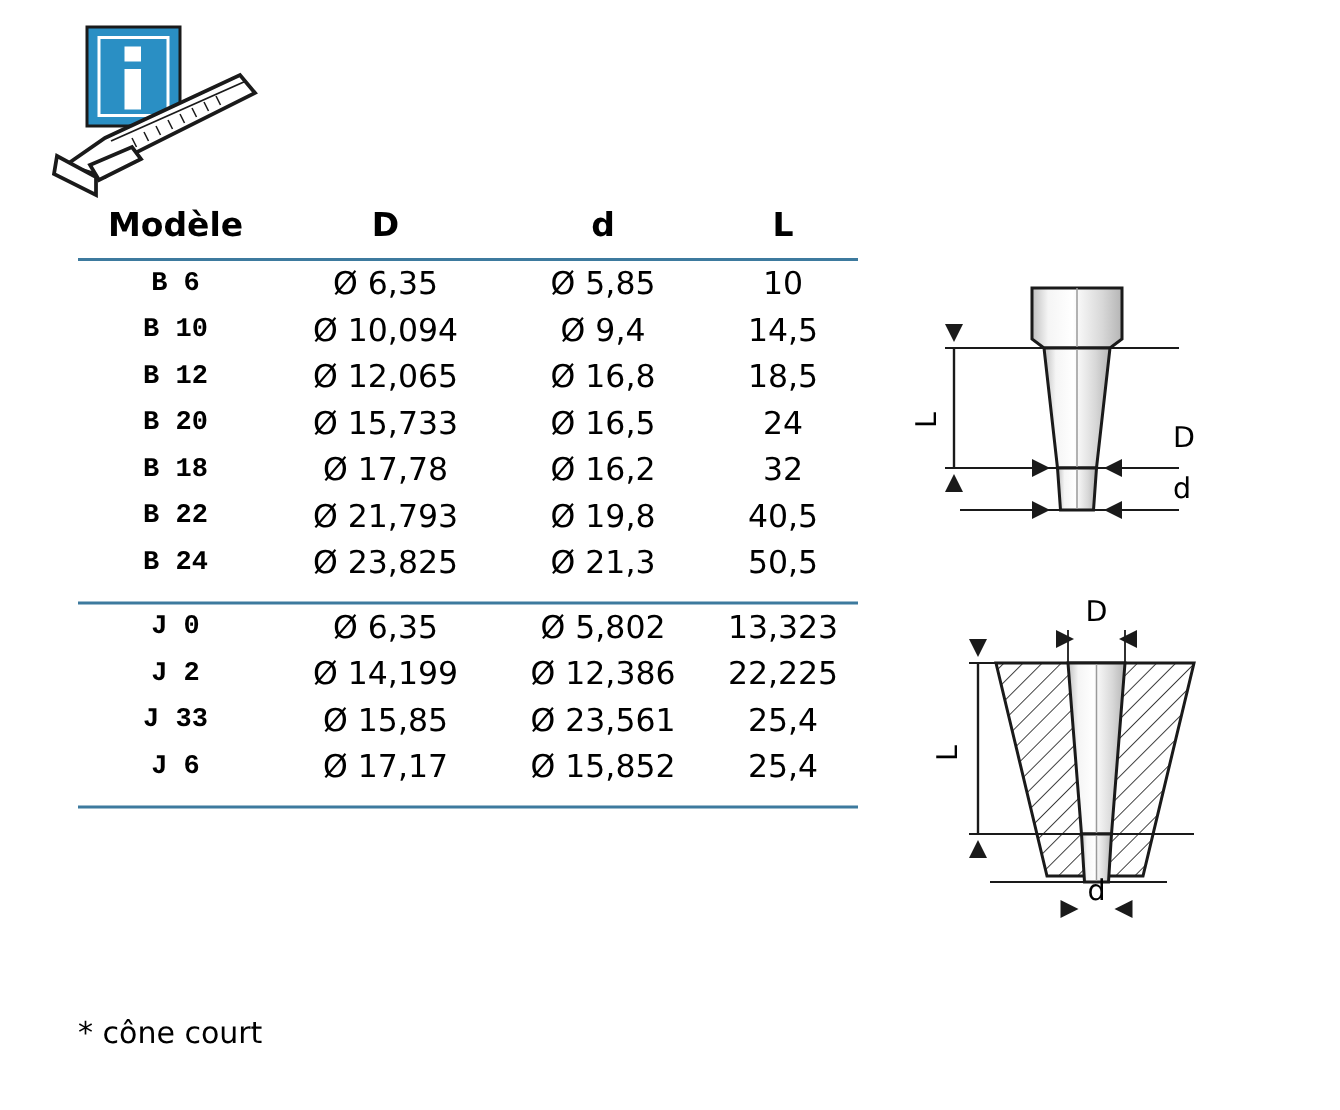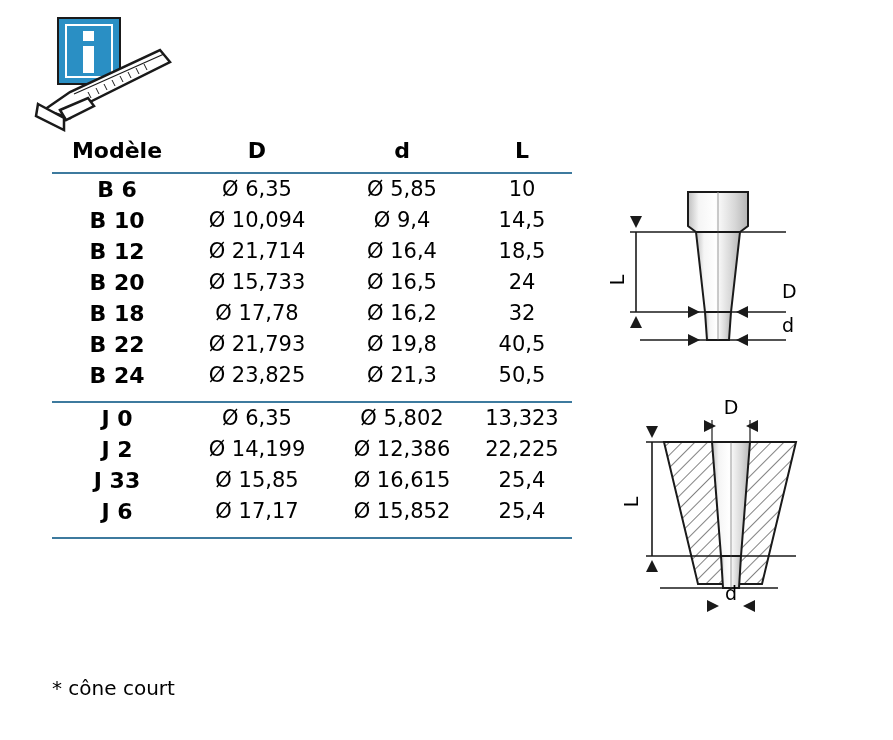--- a/index.html
+++ b/index.html
@@ -71,21 +71,22 @@
   table.spec th.c-model, table.spec td.c-model {
     width: 130px;
     text-align: center;
   }
   table.spec th.c-D, table.spec td.c-D { width: 150px; }
   table.spec th.c-d, table.spec td.c-d { width: 140px; }
   table.spec th.c-L, table.spec td.c-L { width: 100px; }
 
   table.spec td.c-model {
     font-weight: bold;
-    font-size: 22px;
+    font-size: 18px;
+    font-family: Liberation Mono, monospace;
   }
   .rule-row td {
     padding: 0;
     height: 1px;
   }
   .rule {
     height: 2px;
     background: #3d7a9e;
     width: 100%;
   }
@@ -167,22 +168,22 @@
         <td class="c-L">10</td>
       </tr>
       <tr>
         <td class="c-model">B 10</td>
         <td class="c-D">Ø 10,094</td>
         <td class="c-d">Ø 9,4</td>
         <td class="c-L">14,5</td>
       </tr>
       <tr>
         <td class="c-model">B 12</td>
-        <td class="c-D">Ø 21,714</td>
-        <td class="c-d">Ø 16,4</td>
+        <td class="c-D">Ø 12,065</td>
+        <td class="c-d">Ø 16,8</td>
         <td class="c-L">18,5</td>
       </tr>
       <tr>
         <td class="c-model">B 20</td>
         <td class="c-D">Ø 15,733</td>
         <td class="c-d">Ø 16,5</td>
         <td class="c-L">24</td>
       </tr>
       <tr>
         <td class="c-model">B 18</td>
@@ -220,21 +221,21 @@
       </tr>
       <tr>
         <td class="c-model">J 2</td>
         <td class="c-D">Ø 14,199</td>
         <td class="c-d">Ø 12,386</td>
         <td class="c-L">22,225</td>
       </tr>
       <tr>
         <td class="c-model">J 33</td>
         <td class="c-D">Ø 15,85</td>
-        <td class="c-d">Ø 16,615</td>
+        <td class="c-d">Ø 23,561</td>
         <td class="c-L">25,4</td>
       </tr>
       <tr>
         <td class="c-model">J 6</td>
         <td class="c-D">Ø 17,17</td>
         <td class="c-d">Ø 15,852</td>
         <td class="c-L">25,4</td>
       </tr>
 
       <tr class="spacer-row">

